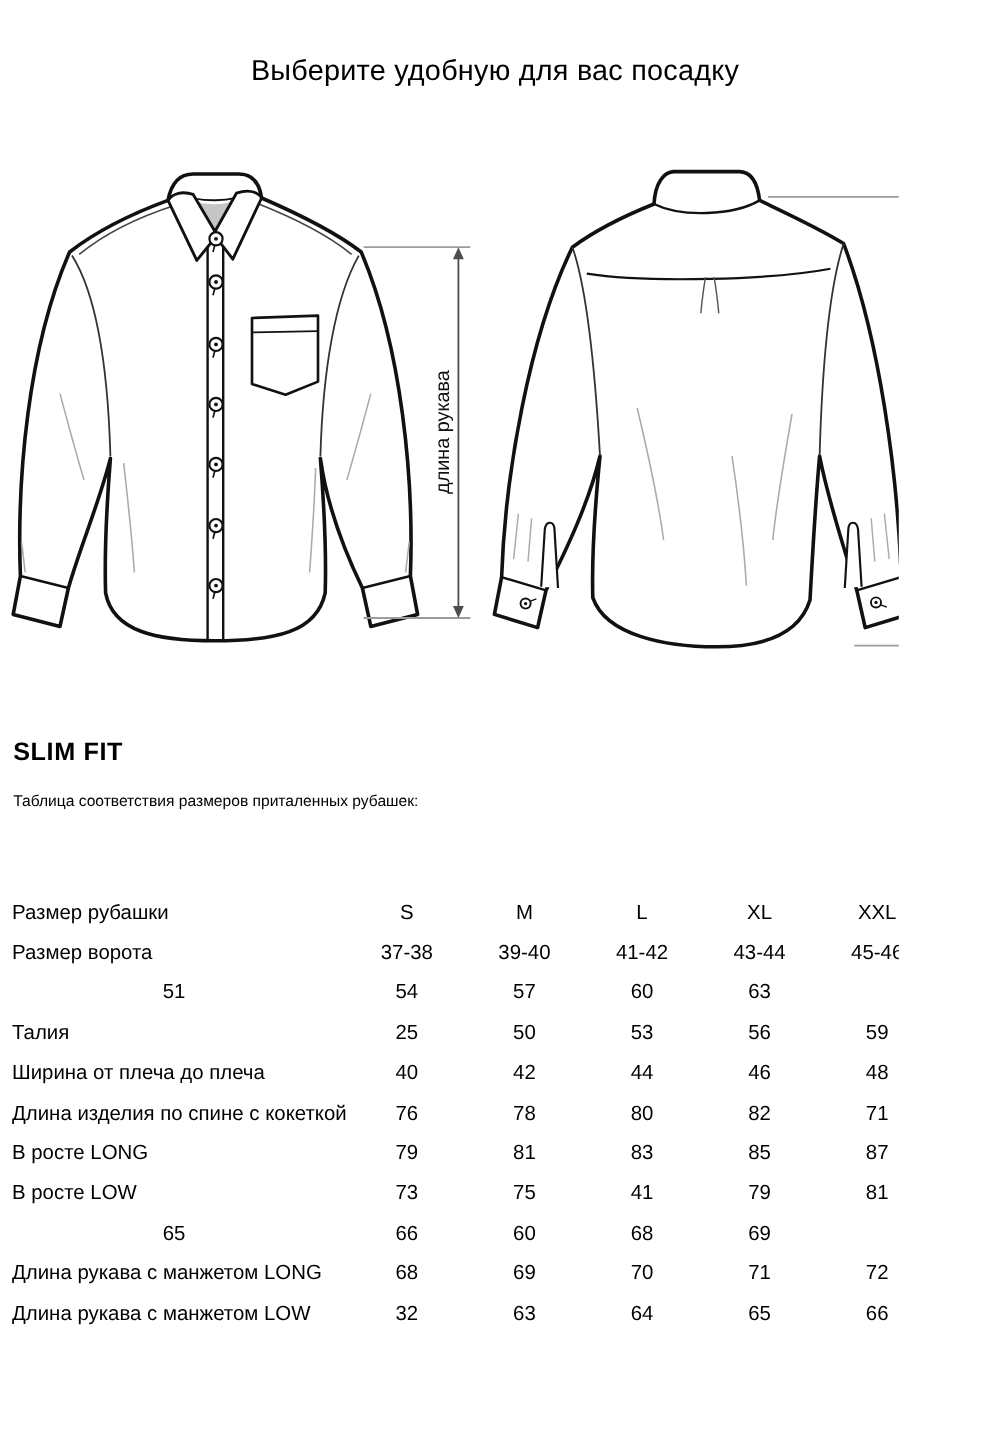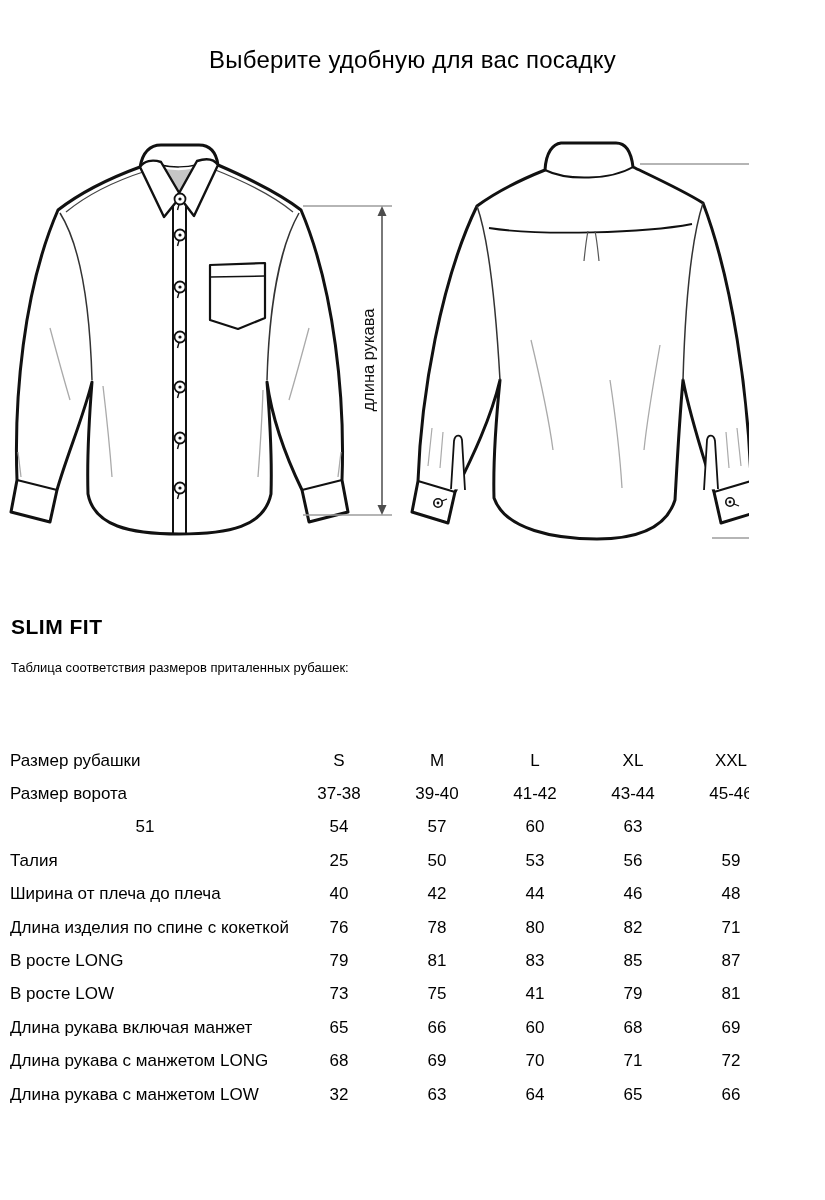--- a/index.html
+++ b/index.html
@@ -270,21 +270,20 @@
       </div>
       <div class="trow">
         <div class="tlabel">В росте LOW</div>
         <div class="tcell">73</div>
         <div class="tcell">75</div>
         <div class="tcell">41</div>
         <div class="tcell">79</div>
         <div class="tcell">81</div>
       </div>
       <div class="trow">
-        <div class="tlabel">Длина рукава включая манжет</div>
         <div class="tcell">65</div>
         <div class="tcell">66</div>
         <div class="tcell">60</div>
         <div class="tcell">68</div>
         <div class="tcell">69</div>
       </div>
       <div class="trow">
         <div class="tlabel">Длина рукава с манжетом LONG</div>
         <div class="tcell">68</div>
         <div class="tcell">69</div>

